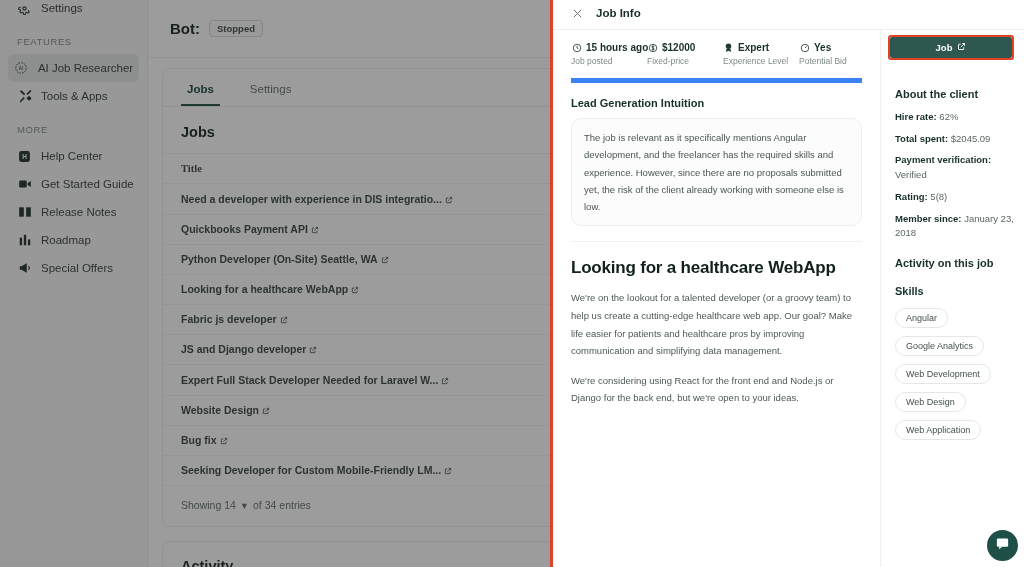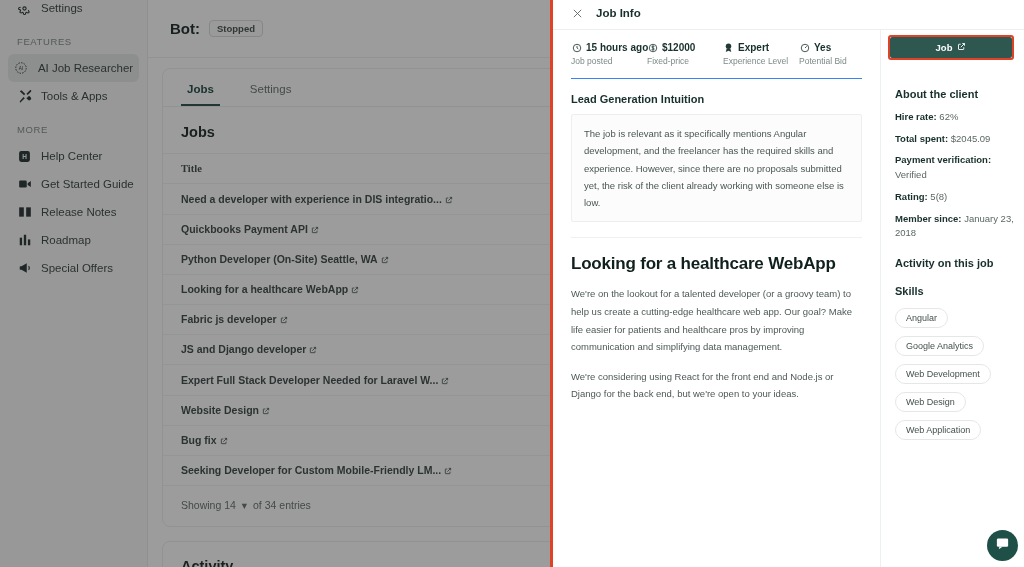--- a/index.html
+++ b/index.html
@@ -92,29 +92,29 @@
   .x-btn { color: #5c6765; width: 13px; height: 13px; display: flex; align-items: center; justify-content: center; }
   .modal-title { font-size: 11.5px; font-weight: 700; color: #17302c; }
 
   .modal-body { flex: 1; display: flex; min-height: 0; }
   .m-main { flex: 1; min-width: 0; padding: 0 18px 0 18px; overflow: hidden; }
   .m-side {
     width: 148px; flex: 0 0 148px; border-left: 1px solid #eeefef;
     padding: 14px 12px 0 14px; overflow: hidden;
   }
 
-  .stats { display: flex; gap: 0; padding: 12px 0 12px 0; border-bottom: 1px solid #3b82f6; }
+  .stats { display: flex; gap: 0; padding: 12px 0 12px 0; border-bottom: 5px solid #3b82f6; }
   .stat { width: 76px; flex: 0 0 76px; }
   .stat .v { display: flex; align-items: center; gap: 4px; font-size: 10px; font-weight: 700; color: #17302c; white-space: nowrap; }
   .stat .k { font-size: 8.5px; color: #7d8a87; margin-top: 3px; }
   .stat .si { width: 11px; height: 11px; flex: 0 0 11px; display: flex; align-items: center; justify-content: center; color: #223a36; }
 
   .sec-h { font-size: 11px; font-weight: 700; color: #17302c; margin: 14px 0 9px 0; }
   .intuition {
-    border: 1px solid #edeeee; border-radius: 2px; background: #fcfcfc;
+    border: 1px solid #edeeee; border-radius: 10px; background: #fcfcfc;
     padding: 10px 12px; font-size: 9.5px; line-height: 1.82; color: #495653;
   }
   .divider { border-top: 1px solid #eff1f1; margin: 15px 0 0 0; }
   .job-h { font-size: 17px; font-weight: 700; color: #10201d; margin: 16px 0 11px 0; letter-spacing: -0.2px; }
   .job-p { font-size: 9.5px; line-height: 1.85; color: #4d5957; margin-bottom: 12px; }
 
   .side-h { font-size: 11px; font-weight: 700; color: #17302c; margin-bottom: 10px; }
   .kv { font-size: 9.5px; line-height: 1.55; color: #5b6764; margin-bottom: 7px; }
   .kv b { color: #18302c; font-weight: 700; }
   .side-block { margin-bottom: 16px; }

